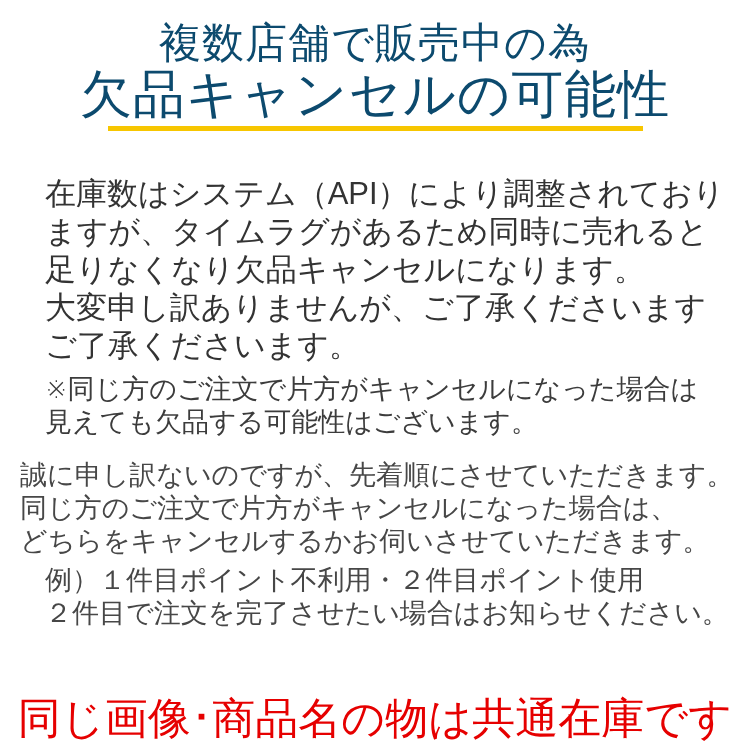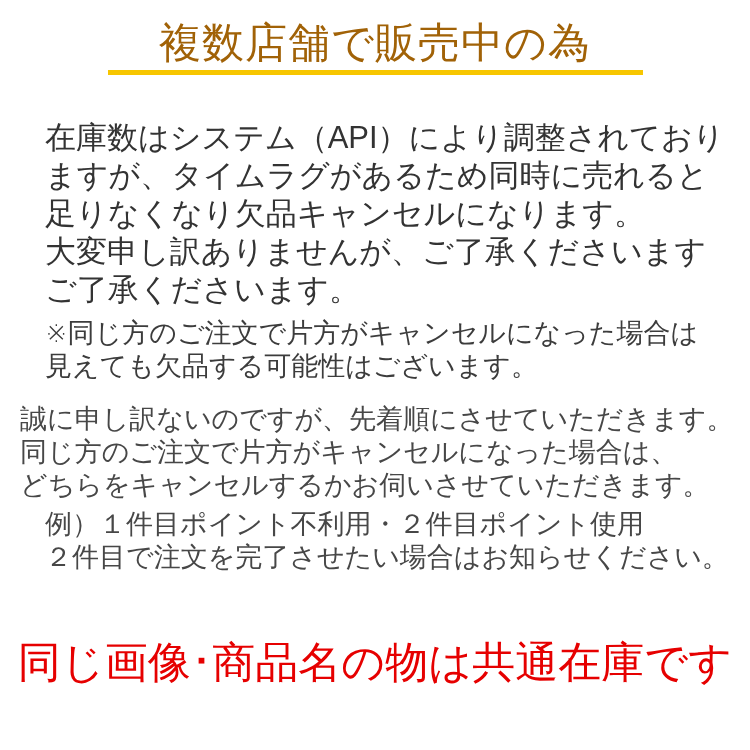--- a/index.html
+++ b/index.html
@@ -17,21 +17,21 @@
   }
   .page {
     width: 750px;
     height: 750px;
     box-sizing: border-box;
     padding-top: 20px;
     background: #ffffff;
   }
   .title-block {
     text-align: center;
-    color: #a16207;
+    color: #0c4a6e;
   }
   .title-line1 {
     font-size: 42px;
     line-height: 46px;
     letter-spacing: 1px;
   }
   .title-line2 {
     font-size: 52px;
     line-height: 56px;
     letter-spacing: 1px;
@@ -85,20 +85,21 @@
     white-space: nowrap;
   }
 </style>
 </head>
 <body>
 
 <div class="page">
 
   <div class="title-block">
     <span class="line title-line1">複数店舗で販売中の為</span>
+    <span class="line title-line2">欠品キャンセルの可能性</span>
     <div class="title-underline" style="background: rgb(247, 198, 0);"></div>
   </div>
 
   <div class="para para-main">
     <span class="line">在庫数はシステム（API）により調整されており</span>
     <span class="line">ますが、タイムラグがあるため同時に売れると</span>
     <span class="line">足りなくなり欠品キャンセルになります。</span>
     <span class="line">大変申し訳ありませんが、ご了承くださいます</span>
     <span class="line">ご了承くださいます。</span>
   </div>

